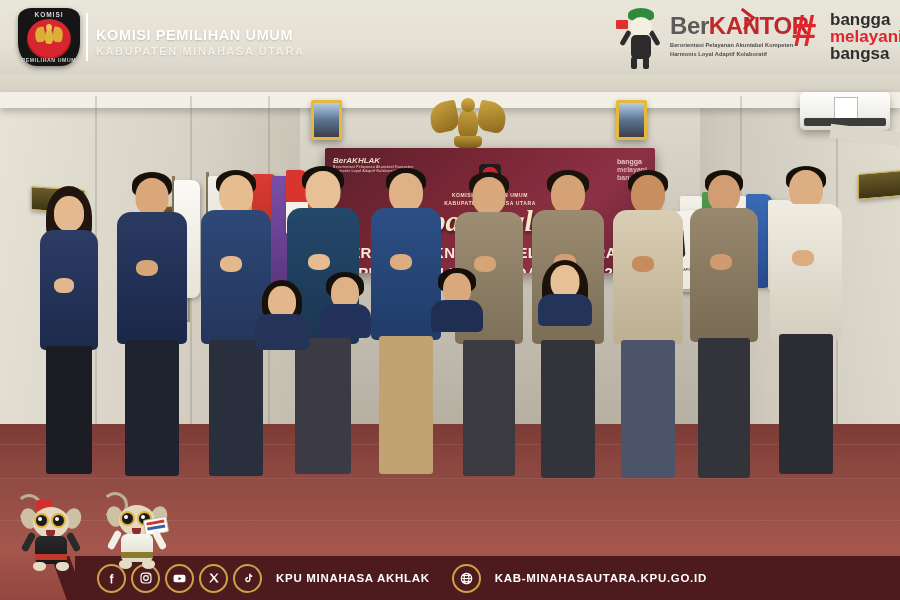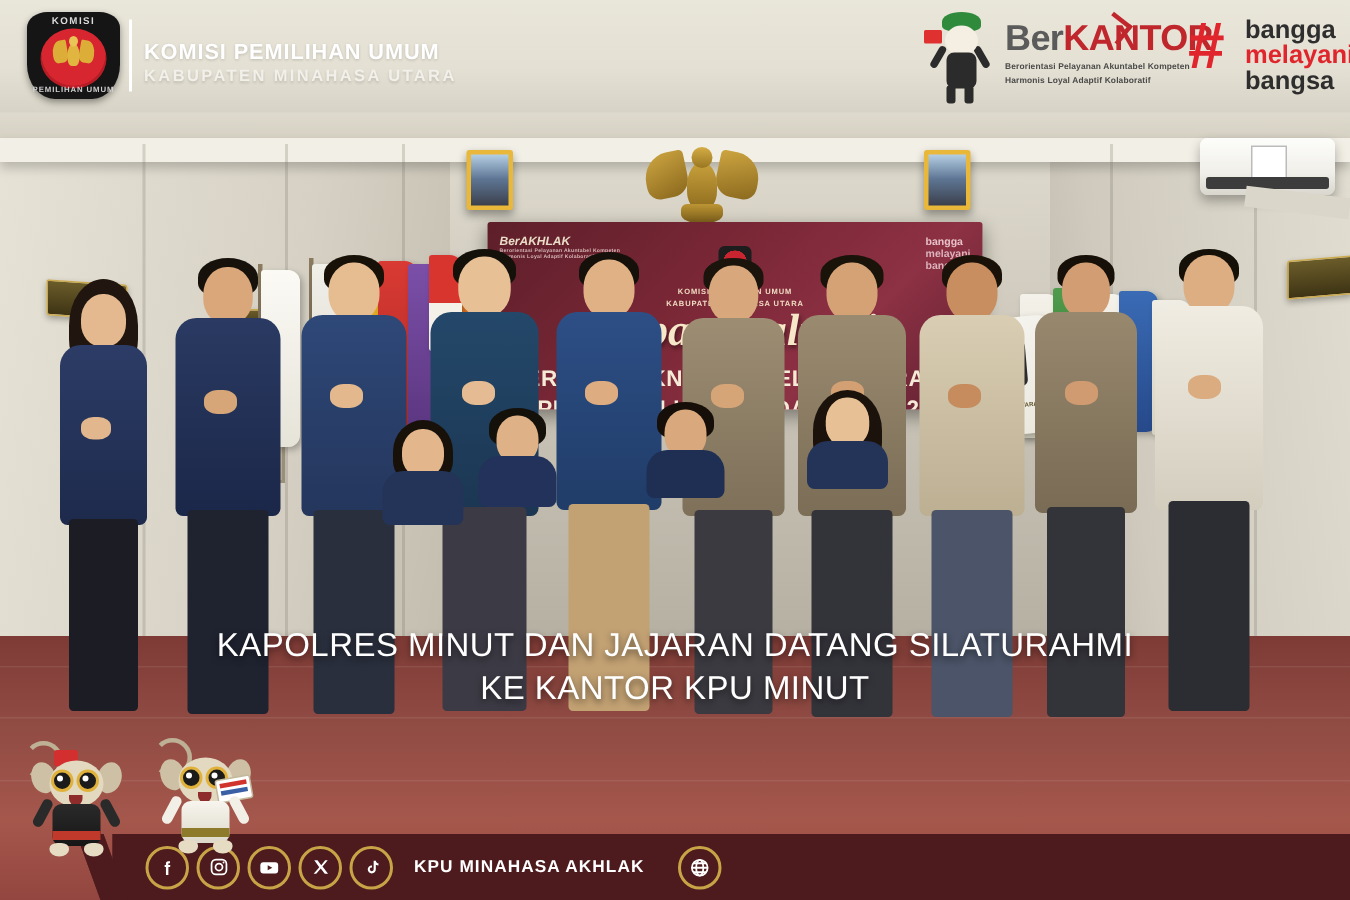--- a/index.html
+++ b/index.html
@@ -379,24 +379,20 @@
       <div class="hair" style="width:38px;top:0;height:25px;background:#160f09"></div>
       <div class="head" style="width:28px;height:32px;top:5px;background:#d9a87d"></div>
       <div class="torso" style="width:52px;height:32px;top:32px;background:#1f2f54"></div>
     </div>
     <div class="person" style="left:536px;bottom:268px;height:72px;width:58px">
       <div class="hair" style="width:46px;top:0;height:54px;background:#1a120b"></div>
       <div class="head" style="width:29px;height:33px;top:5px;background:#e8c096"></div>
       <div class="torso" style="width:54px;height:32px;top:34px;background:#243458"></div>
     </div>
 
-    <div class="caption">
-      <div>KAPOLRES MINUT DAN JAJARAN DATANG SILATURAHMI</div>
-      <div>KE KANTOR KPU MINUT</div>
-    </div>
 
     <div class="stage-step"></div>
   </div>
 
   <div class="mas m1">
     <div class="tail"></div>
     <div class="ear l"></div>
       <div class="ear r"></div>
     <div class="cap"></div>
     <div class="head"></div>
@@ -512,15 +508,16 @@
     <div class="gap"></div>
     <div class="sicon">
       <svg width="15" height="15" viewBox="0 0 24 24" fill="none" stroke="#fff" stroke-width="1.9">
         <circle cx="12" cy="12" r="8.4"></circle>
           <ellipse cx="12" cy="12" rx="3.8" ry="8.4"></ellipse>
           <line x1="3.6" y1="12" x2="20.4" y2="12"></line>
           <line x1="5" y1="7.2" x2="19" y2="7.2"></line>
           <line x1="5" y1="16.8" x2="19" y2="16.8"></line>
         </svg>
     </div>
+    <div class="ftxt">KAB-MINAHASAUTARA.KPU.GO.ID</div>
   </div>
 
 </div>
 
 </body></html>

